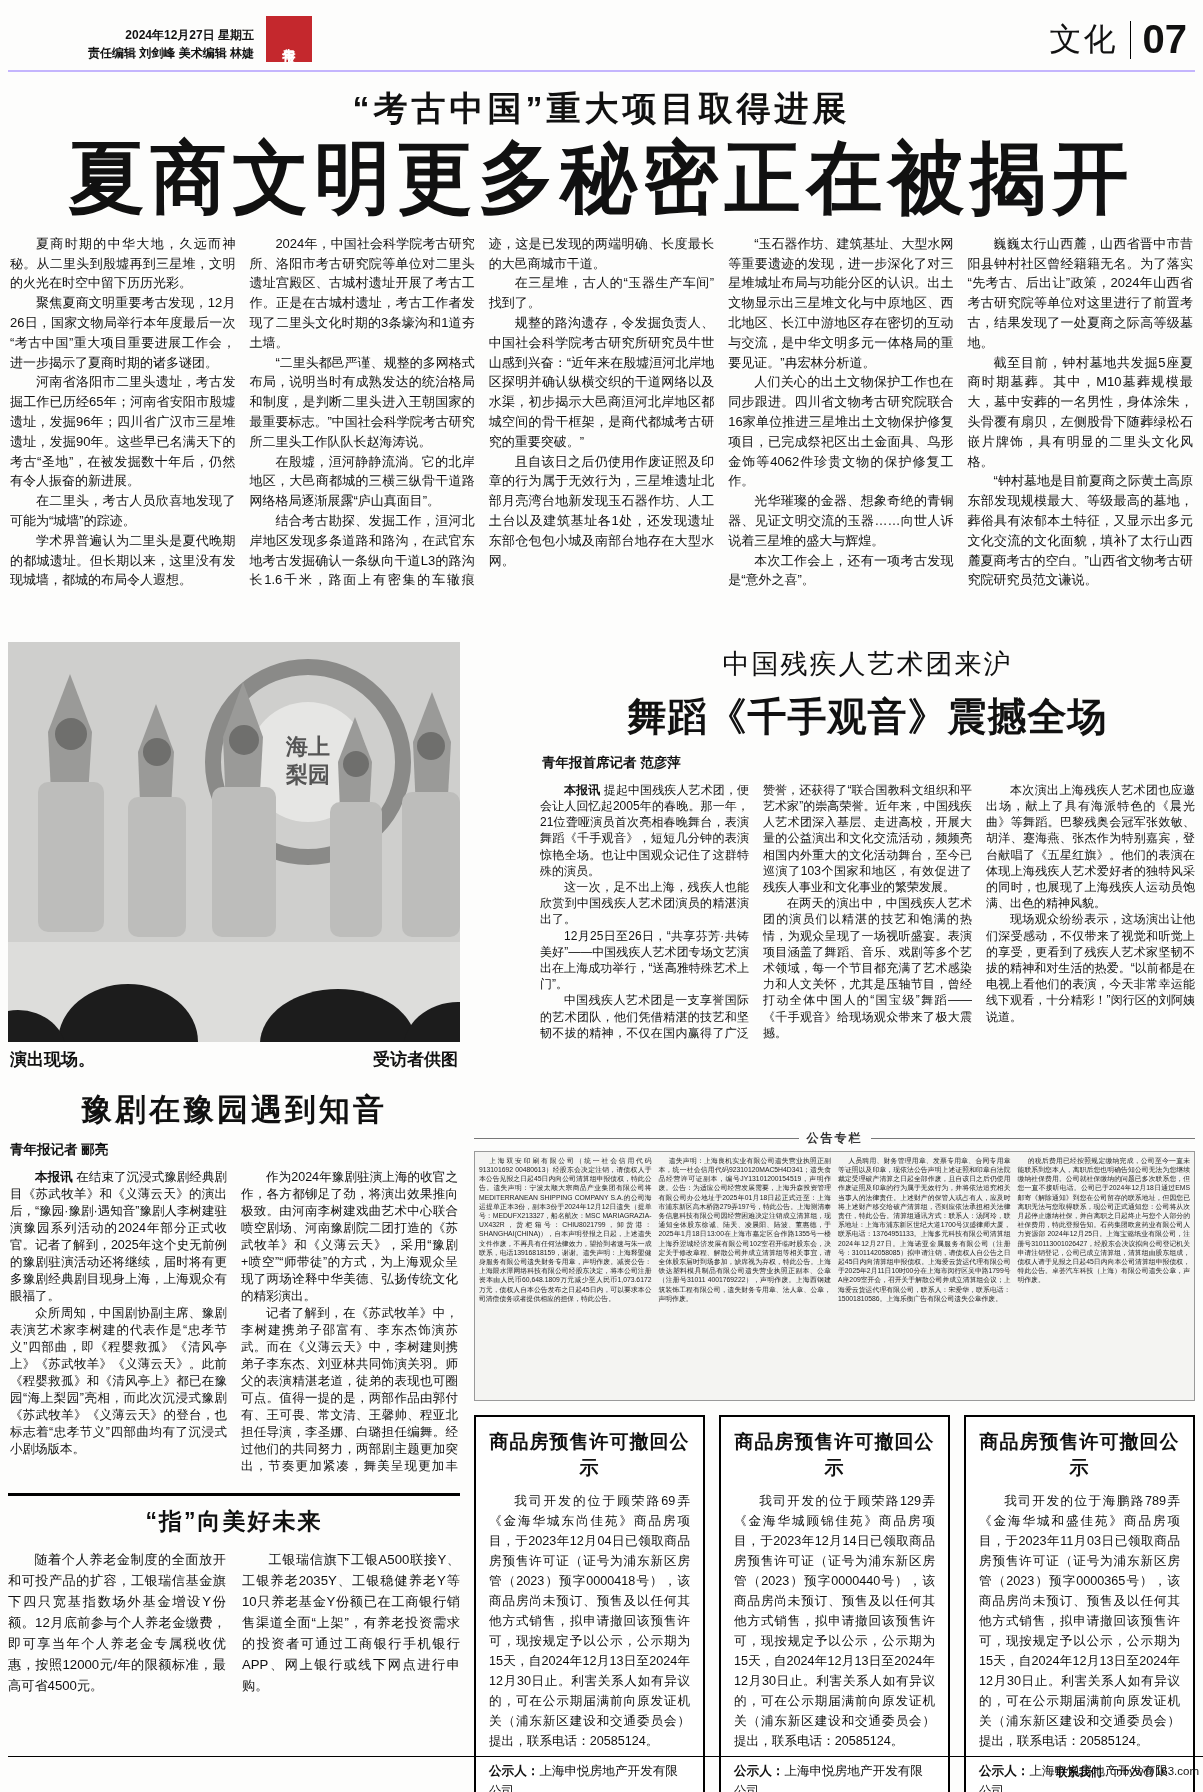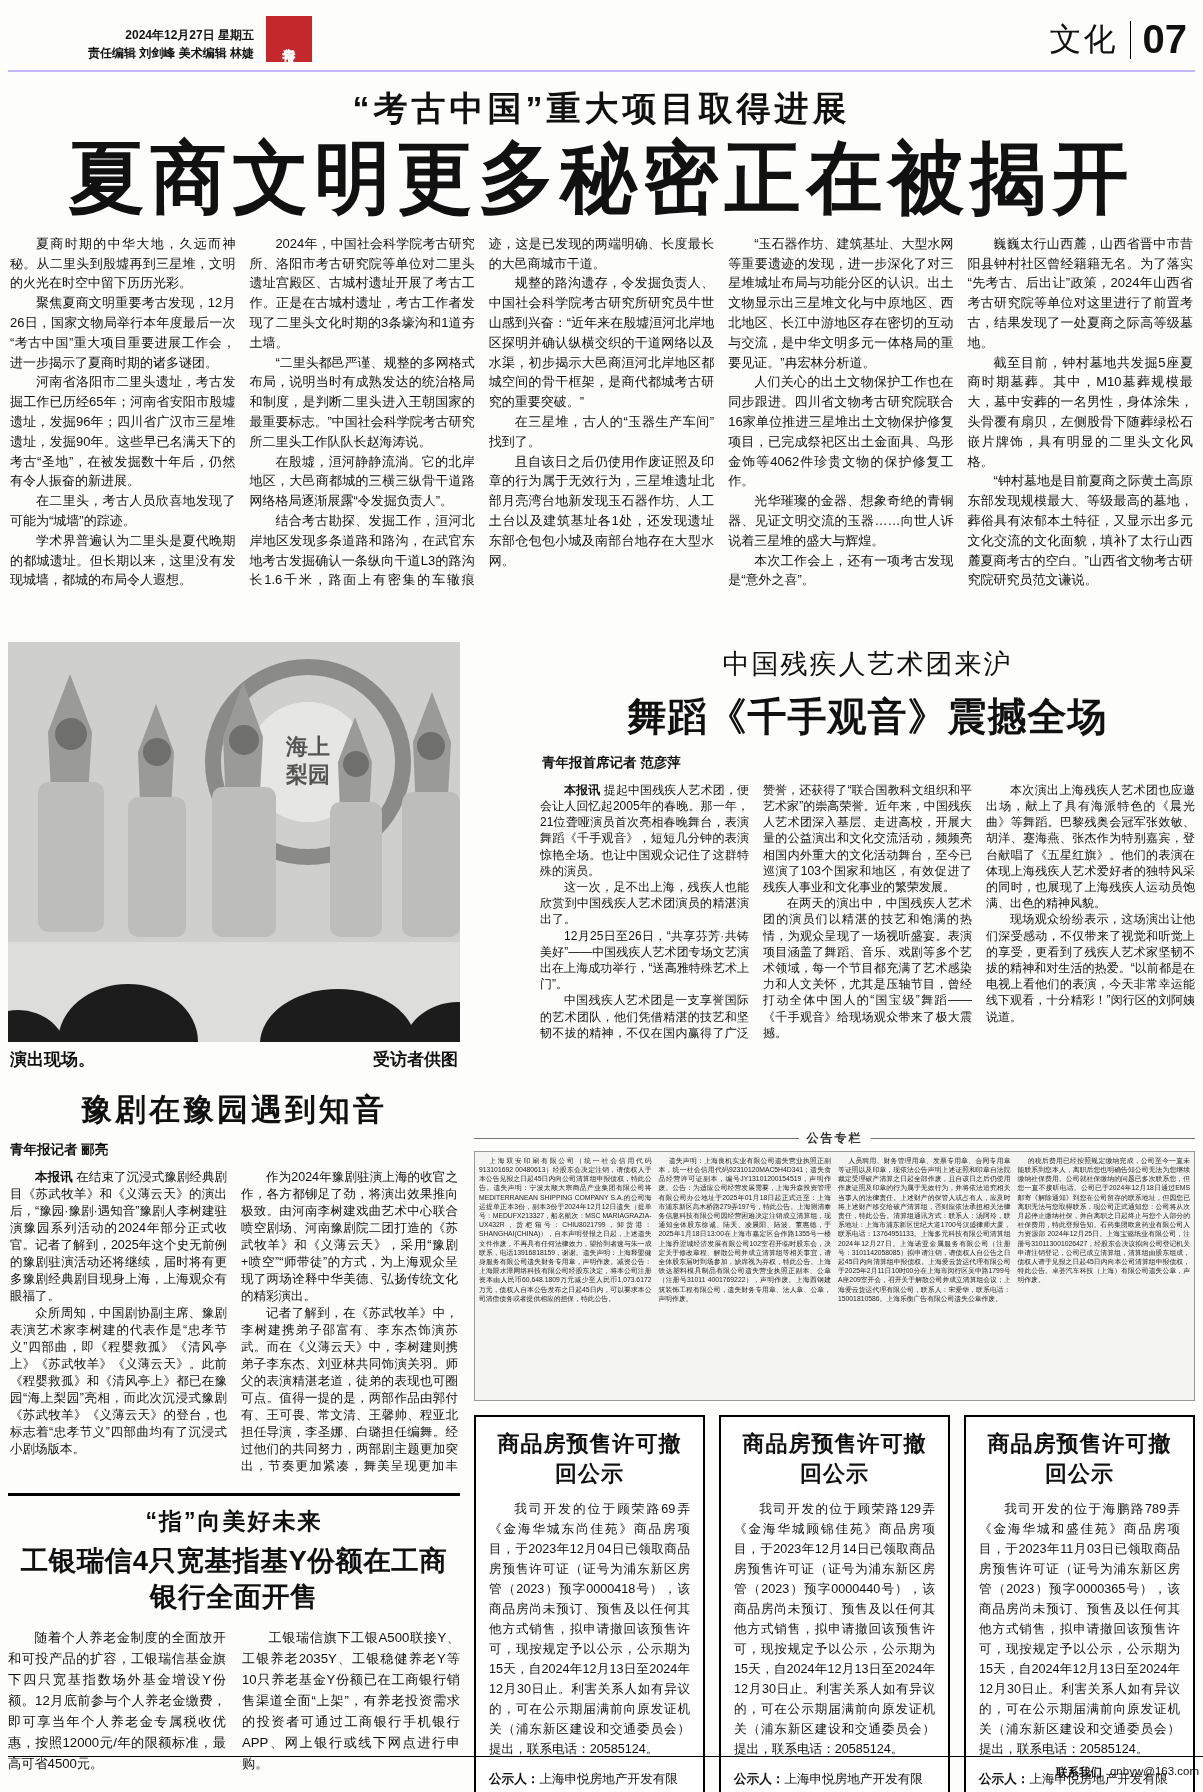--- a/index.html
+++ b/index.html
@@ -58,21 +58,21 @@
   .ntc-head { display:flex; align-items:center; gap:8px; }
   .ntc-head .rule { flex:1; border-top:1px solid #777; }
   .ntc-title { font-size:12px; font-weight:bold; letter-spacing:2px; color:#333; }
   .ntc-cols { margin-top:4px; column-count:4; column-gap:7px; font-size:6.8px; line-height:9.2px;
               color:#222; text-align:justify; height:250px; overflow:hidden;
               border:1px solid #999; padding:4px; background:#f4f4f2; }
   .ntc-cols p { text-indent:1.5em; }
   
   .boxes { display:flex; gap:14px; margin-top:14px; }
   .box { flex:1; border:2.5px solid #000; padding:12px 13px 10px; background:#fff; }
-  .box-title { text-align:center; font-size:22px; font-weight:900; letter-spacing:1px; margin-bottom:10px; }
+  .box-title { text-align:center; font-size:19px; font-weight:900; letter-spacing:1px; margin-bottom:10px; }
   .box-body { font-size:12.6px; line-height:20px; text-align:justify; text-indent:2em; }
   .box-pub { font-size:12.6px; line-height:20px; margin-top:10px; }
   .box-pub b { font-weight:bold; }
   
   .ftr { position:absolute; left:8px; right:0; bottom:0; border-top:1.5px solid #000;
          display:flex; justify-content:flex-end; gap:8px; padding:8px 4px 12px; font-size:11.5px; }
   .ftr b { font-weight:bold; }
 </style>
 </head>
 <body>
@@ -100,24 +100,24 @@
   </div>
 
   <div class="lead-body">
       <p>夏商时期的中华大地，久远而神秘。从二里头到殷墟再到三星堆，文明的火光在时空中留下历历光彩。</p>
       <p>聚焦夏商文明重要考古发现，12月26日，国家文物局举行本年度最后一次“考古中国”重大项目重要进展工作会，进一步揭示了夏商时期的诸多谜团。</p>
       <p>河南省洛阳市二里头遗址，考古发掘工作已历经65年；河南省安阳市殷墟遗址，发掘96年；四川省广汉市三星堆遗址，发掘90年。这些早已名满天下的考古“圣地”，在被发掘数十年后，仍然有令人振奋的新进展。</p>
       <p>在二里头，考古人员欣喜地发现了可能为“城墙”的踪迹。</p>
       <p>学术界普遍认为二里头是夏代晚期的都城遗址。但长期以来，这里没有发现城墙，都城的布局令人遐想。</p>
       <p>2024年，中国社会科学院考古研究所、洛阳市考古研究院等单位对二里头遗址宫殿区、古城村遗址开展了考古工作。正是在古城村遗址，考古工作者发现了二里头文化时期的3条壕沟和1道夯土墙。</p>
       <p>“二里头都邑严谨、规整的多网格式布局，说明当时有成熟发达的统治格局和制度，是判断二里头进入王朝国家的最重要标志。”中国社会科学院考古研究所二里头工作队队长赵海涛说。</p>
-      <p>在殷墟，洹河静静流淌。它的北岸地区，大邑商都城的三横三纵骨干道路网络格局逐渐展露“令发掘负责人”。</p>
+      <p>在殷墟，洹河静静流淌。它的北岸地区，大邑商都城的三横三纵骨干道路网络格局逐渐展露“庐山真面目”。</p>
       <p>结合考古勘探、发掘工作，洹河北岸地区发现多条道路和路沟，在武官东地考古发掘确认一条纵向干道L3的路沟长1.6千米，路面上有密集的车辙痕迹，这是已发现的两端明确、长度最长的大邑商城市干道。</p>
+      <p>在三星堆，古人的“玉器生产车间”找到了。</p>
       <p>规整的路沟遗存，令发掘负责人、中国社会科学院考古研究所研究员牛世山感到兴奋：“近年来在殷墟洹河北岸地区探明并确认纵横交织的干道网络以及水渠，初步揭示大邑商洹河北岸地区都城空间的骨干框架，是商代都城考古研究的重要突破。”</p>
-      <p>在三星堆，古人的“玉器生产车间”找到了。</p>
       <p>且自该日之后仍使用作废证照及印章的行为属于无效行为，三星堆遗址北部月亮湾台地新发现玉石器作坊、人工土台以及建筑基址各1处，还发现遗址东部仓包包小城及南部台地存在大型水网。</p>
       <p>“玉石器作坊、建筑基址、大型水网等重要遗迹的发现，进一步深化了对三星堆城址布局与功能分区的认识。出土文物显示出三星堆文化与中原地区、西北地区、长江中游地区存在密切的互动与交流，是中华文明多元一体格局的重要见证。”冉宏林分析道。</p>
       <p>人们关心的出土文物保护工作也在同步跟进。四川省文物考古研究院联合16家单位推进三星堆出土文物保护修复项目，已完成祭祀区出土金面具、鸟形金饰等4062件珍贵文物的保护修复工作。</p>
       <p>光华璀璨的金器、想象奇绝的青铜器、见证文明交流的玉器……向世人诉说着三星堆的盛大与辉煌。</p>
       <p>本次工作会上，还有一项考古发现是“意外之喜”。</p>
       <p>巍巍太行山西麓，山西省晋中市昔阳县钟村社区曾经籍籍无名。为了落实“先考古、后出让”政策，2024年山西省考古研究院等单位对这里进行了前置考古，结果发现了一处夏商之际高等级墓地。</p>
       <p>截至目前，钟村墓地共发掘5座夏商时期墓葬。其中，M10墓葬规模最大，墓中安葬的一名男性，身体涂朱，头骨覆有扇贝，左侧股骨下随葬绿松石嵌片牌饰，具有明显的二里头文化风格。</p>
       <p>“钟村墓地是目前夏商之际黄土高原东部发现规模最大、等级最高的墓地，葬俗具有浓郁本土特征，又显示出多元文化交流的文化面貌，填补了太行山西麓夏商考古的空白。”山西省文物考古研究院研究员范文谦说。</p>
     </div>
 
@@ -176,21 +176,20 @@
           <div>
               <p>众所周知，中国剧协副主席、豫剧表演艺术家李树建的代表作是“忠孝节义”四部曲，即《程婴救孤》《清风亭上》《苏武牧羊》《义薄云天》。此前《程婴救孤》和《清风亭上》都已在豫园“海上梨园”亮相，而此次沉浸式豫剧《苏武牧羊》《义薄云天》的登台，也标志着“忠孝节义”四部曲均有了沉浸式小剧场版本。</p>
               <p>作为2024年豫剧驻演上海的收官之作，各方都铆足了劲，将演出效果推向极致。由河南李树建戏曲艺术中心联合喷空剧场、河南豫剧院二团打造的《苏武牧羊》和《义薄云天》，采用“豫剧+喷空”“师带徒”的方式，为上海观众呈现了两场诠释中华美德、弘扬传统文化的精彩演出。</p>
               <p>记者了解到，在《苏武牧羊》中，李树建携弟子邵富有、李东杰饰演苏武。而在《义薄云天》中，李树建则携弟子李东杰、刘亚林共同饰演关羽。师父的表演精湛老道，徒弟的表现也可圈可点。值得一提的是，两部作品由郭付有、王可畏、常文清、王馨帅、程亚北担任导演，李圣娜、白璐担任编舞。经过他们的共同努力，两部剧主题更加突出，节奏更加紧凑，舞美呈现更加丰富。可以说，对小剧场豫剧的实践是一次很大的突破。</p>
             </div>
         </div>
       </div>
 
       <div class="ad">
         <div class="ad-kicker">“指”向美好未来</div>
-        <div class="ad-title">工银瑞信4只宽基指基Y份额在工商银行全面开售</div>
         <div class="ad-body">
             <p>随着个人养老金制度的全面放开和可投产品的扩容，工银瑞信基金旗下四只宽基指数场外基金增设Y份额。12月底前参与个人养老金缴费，即可享当年个人养老金专属税收优惠，按照12000元/年的限额标准，最高可省4500元。</p>
             <p>工银瑞信旗下工银A500联接Y、工银养老2035Y、工银稳健养老Y等10只养老基金Y份额已在工商银行销售渠道全面“上架”，有养老投资需求的投资者可通过工商银行手机银行APP、网上银行或线下网点进行申购。</p>
           </div>
 
       </div>
     </div>
 
     <div class="col-right">
 

